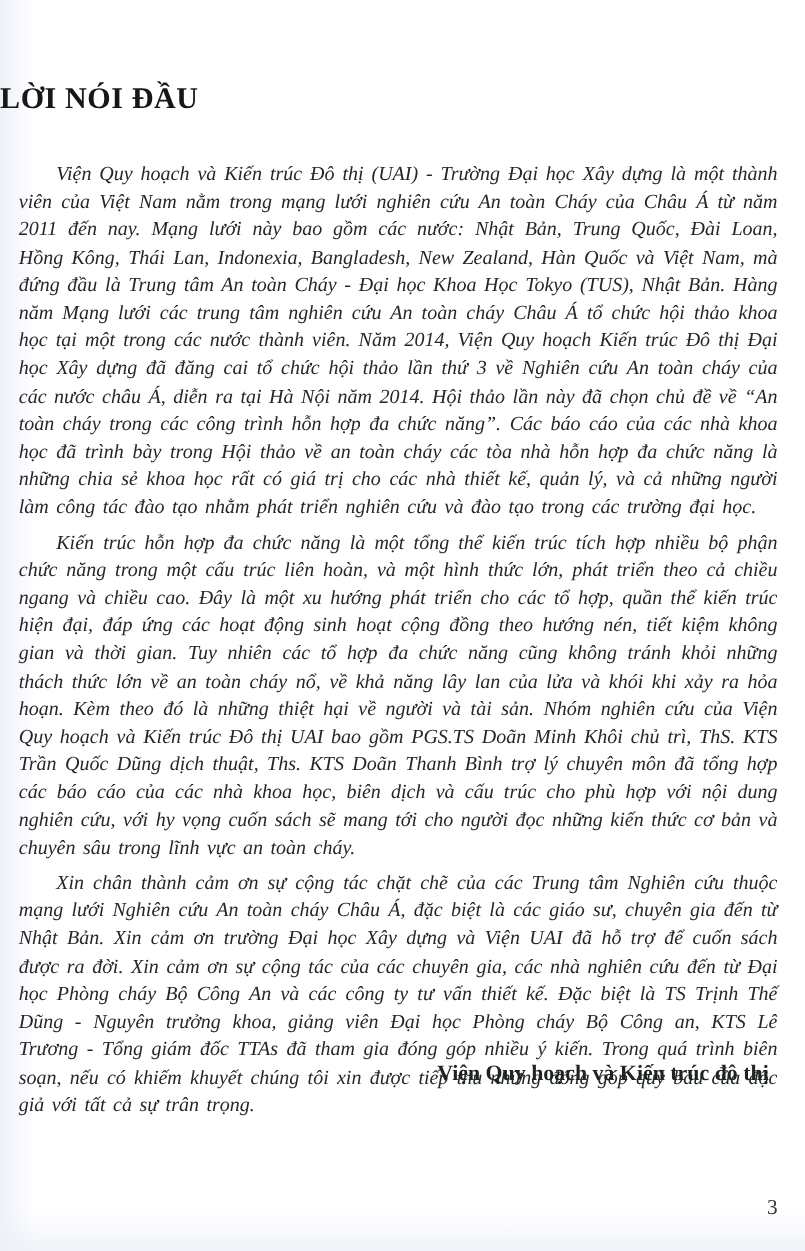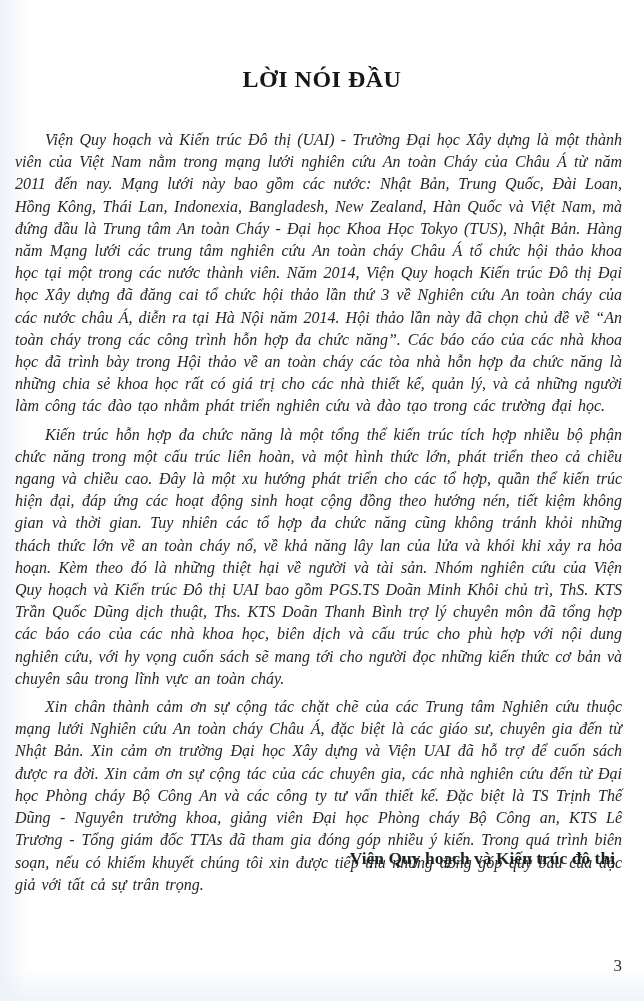--- a/index.html
+++ b/index.html
@@ -16,21 +16,21 @@
     background:
       linear-gradient(to right, #edf1f8 0px, rgba(255,255,255,0) 28px),
       linear-gradient(to top, #f0f3f9 0px, rgba(255,255,255,0) 34px),
       #ffffff;
     font-family: "Liberation Serif", "DejaVu Serif", serif;
     color: #222222;
   }
   .title {
     margin: 0;
     padding-top: 66px;
-    text-align: center;
+    text-align: left;
     font-size: 24px;
     font-weight: bold;
     letter-spacing: 0.5px;
     color: #171717;
   }
   .body-text {
     margin: 36px 22px 0 15px;
   }
   .body-text p {
     margin: 0 0 6px 0;

